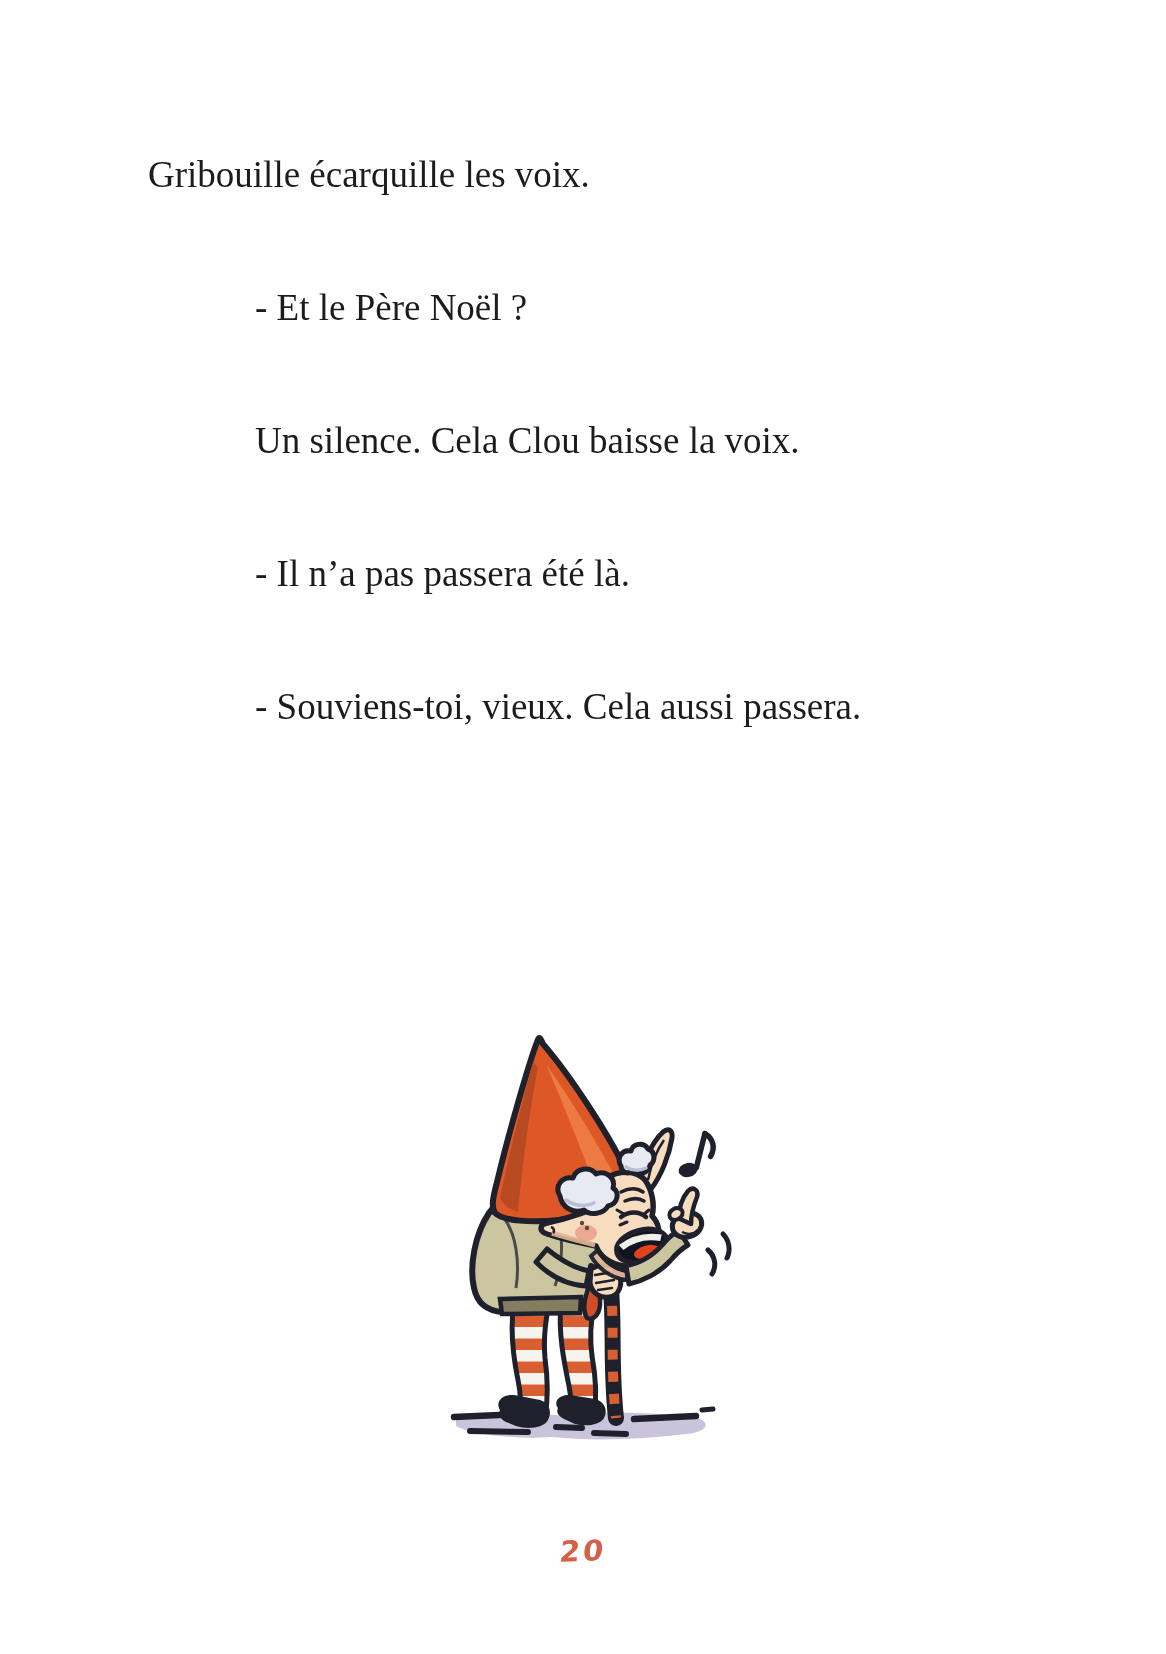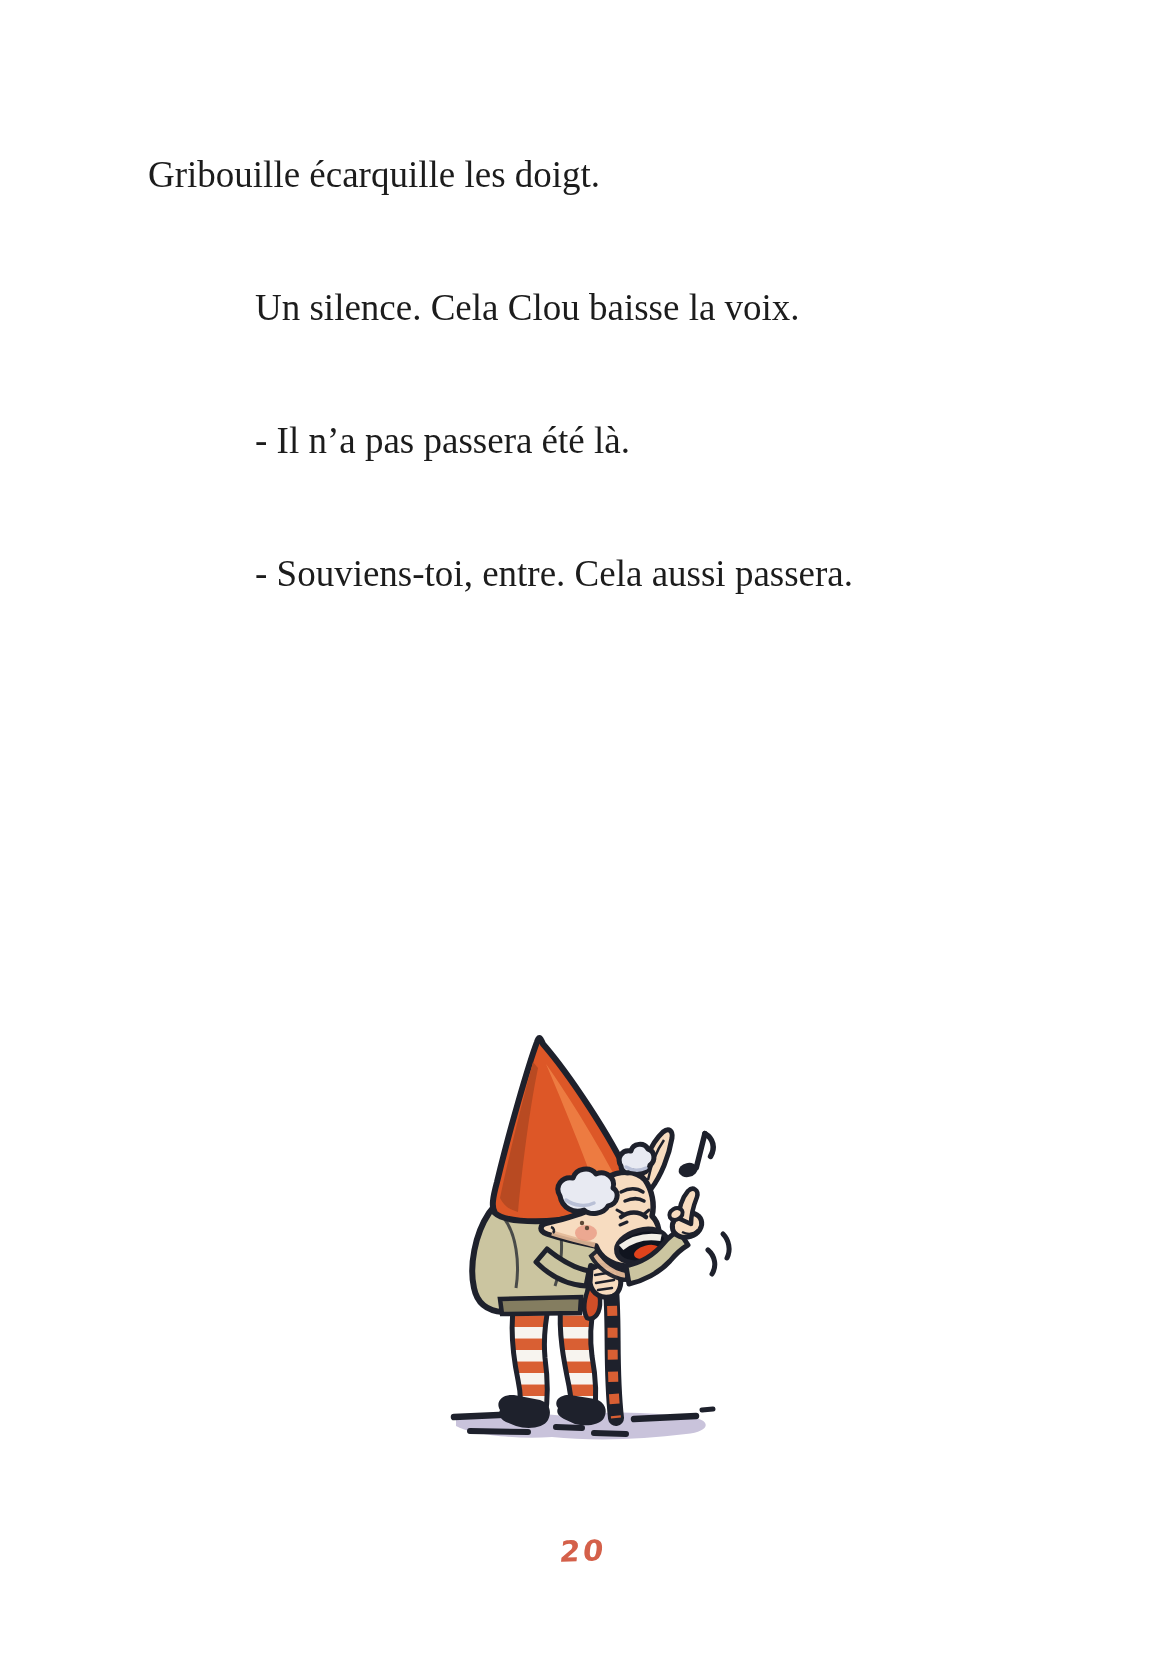--- a/index.html
+++ b/index.html
@@ -24,24 +24,25 @@
   .page-number span{
     display:inline-block;font-family:"DejaVu Sans",sans-serif;font-weight:bold;
     font-size:29px;letter-spacing:3px;color:var(--page-number);
     transform:skewX(-8deg) rotate(-2deg);
   }
 </style>
 </head>
 <body>
 
 <div class="text-block">
-  <div class="line">Gribouille écarquille les doigt.</div>
+  <div class="line">Gribouille écarquille les voix.</div>
+  <div class="line indent gap">- Et le Père Noël ?</div>
   <div class="line indent gap">Un silence. Cela Clou baisse la voix.</div>
   <div class="line indent gap">- Il n’a pas passera été là.</div>
-  <div class="line indent gap">- Souviens-toi, entre. Cela aussi passera.</div>
+  <div class="line indent gap">- Souviens-toi, vieux. Cela aussi passera.</div>
 </div>
 
 <svg class="illustration" viewBox="0 0 300 430" xmlns="http://www.w3.org/2000/svg">
   <defs>
     <pattern id="legStripes" x="0" y="284" width="200" height="23" patternUnits="userSpaceOnUse">
       <rect width="200" height="11.5" fill="var(--stripe-white)"></rect>
       <rect y="11.5" width="200" height="11.5" fill="var(--stripe-orange)"></rect>
     </pattern>
   </defs>
 

